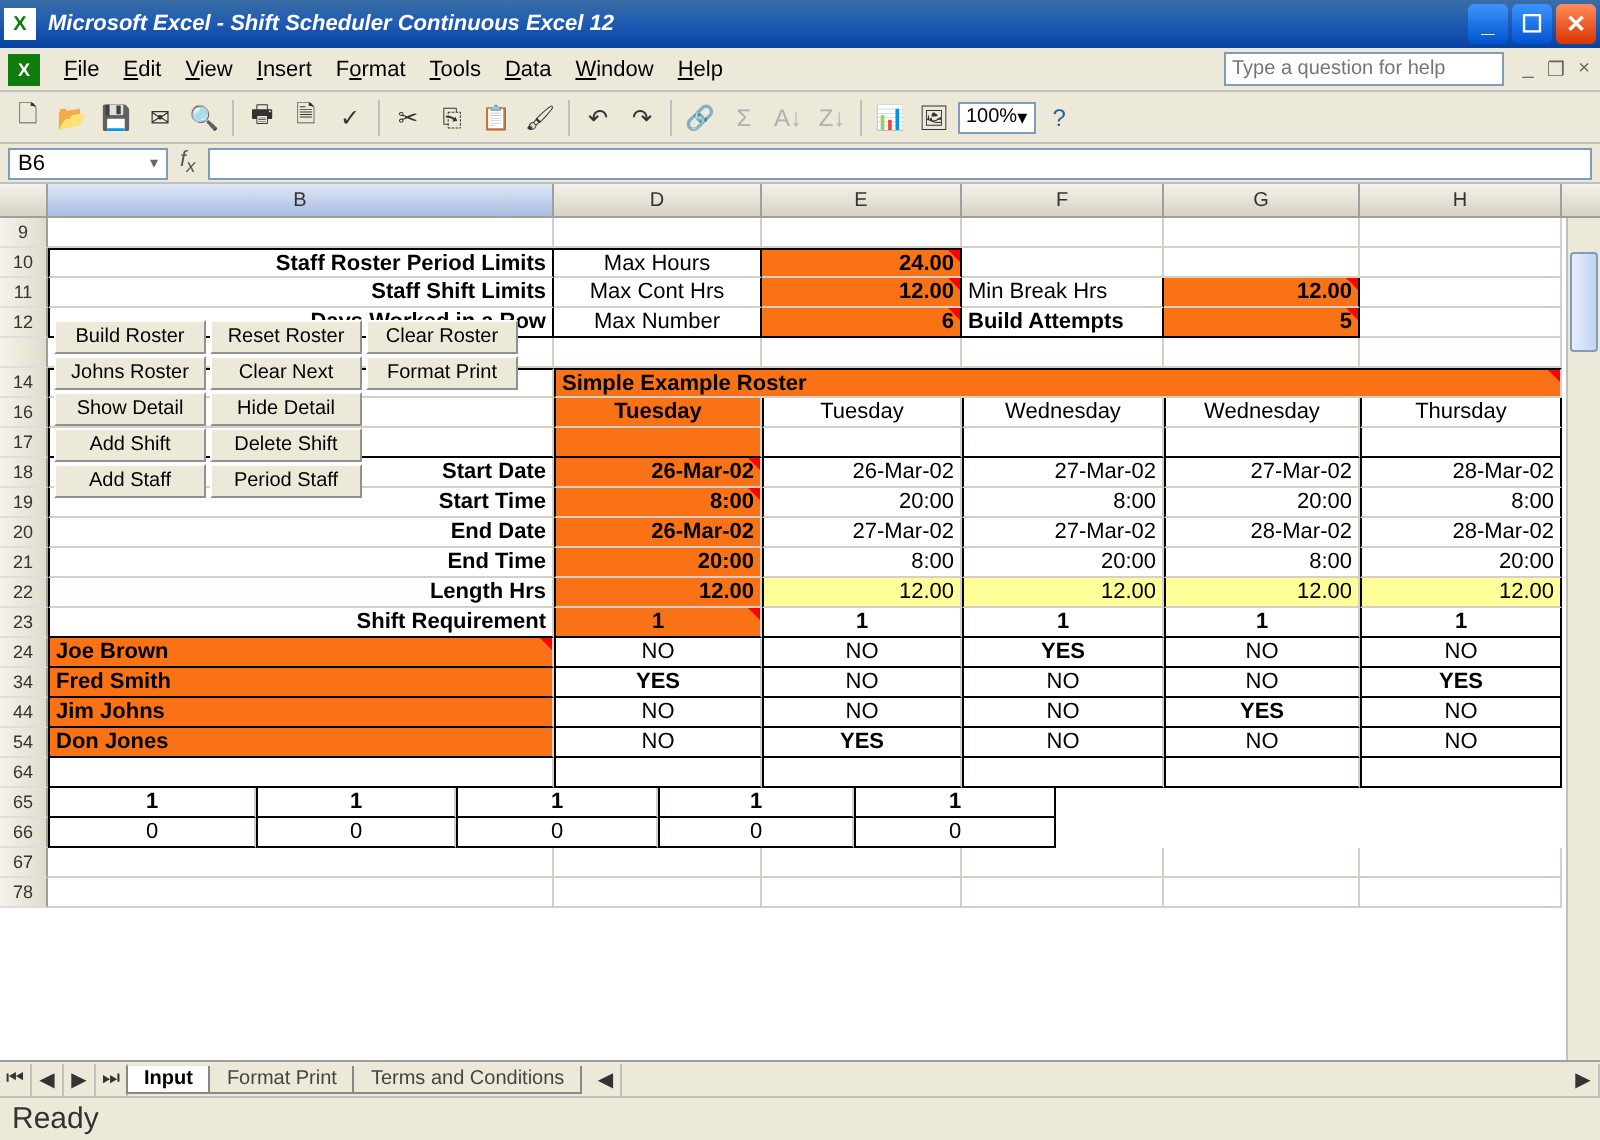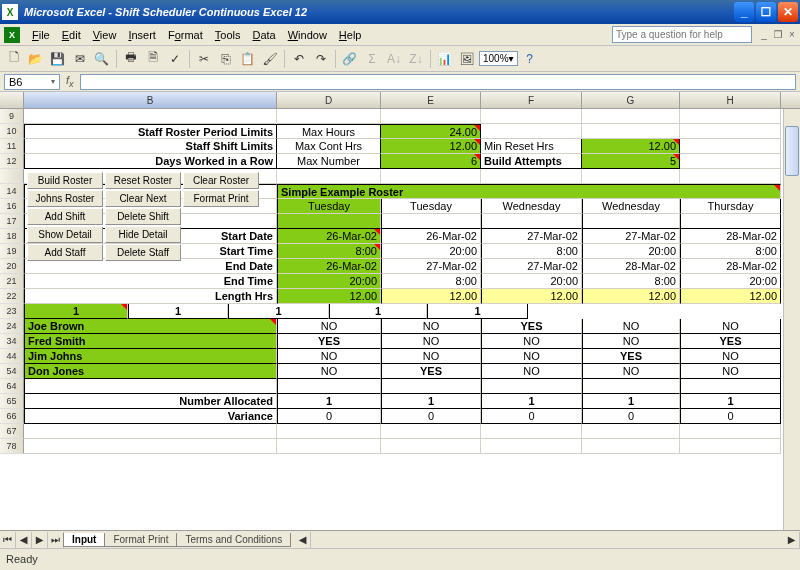--- a/index.html
+++ b/index.html
@@ -18,21 +18,21 @@
 .menubar .m u { text-decoration: underline; }
 .menubar .askbox { margin-left: auto; width: 140px; height: 17px; border: 1px solid #7f9db9; background: #fff; color: #b0b0b0; padding: 1px 3px; font-size: 10px; }
 .menubar .doc-btns { display: flex; margin-left: 6px; margin-right: 2px; gap: 2px; }
 .menubar .doc-btn { width: 12px; height: 12px; font-size: 10px; color: #666; display: flex; align-items: center; justify-content: center; }
 .toolbar { background: #ece9d8; height: 26px; display: flex; align-items: center; padding-left: 4px; gap: 2px; border-bottom: 1px solid #c0c0c0; }
 .tb { width: 20px; height: 20px; display: flex; align-items: center; justify-content: center; font-size: 12px; color: #333; }
 .tb.disabled { color: #b0b0b0; }
 .tsep { width: 1px; height: 18px; background: #c0c0c0; margin: 0 2px; }
 .zoom { border: 1px solid #7f9db9; background: #fff; padding: 1px 3px; font-size: 10px; display: flex; align-items: center; }
 .namebox-row { background: #ece9d8; height: 20px; display: flex; align-items: center; border-bottom: 1px solid #c0c0c0; }
-.namebox { width: 56px; border: 1px solid #7f9db9; background: #fff; padding: 1px 4px; margin-left: 4px; font-size: 11px; display: flex; align-items: center; }
+.namebox { width: 80px; border: 1px solid #7f9db9; background: #fff; padding: 1px 4px; margin-left: 4px; font-size: 11px; display: flex; align-items: center; }
 .namebox .dd { margin-left: auto; color: #666; font-size: 8px; }
 .fx { margin: 0 6px; font-style: italic; color: #555; }
 .fbar { flex: 1; border: 1px solid #7f9db9; background: #fff; height: 16px; margin-right: 4px; }
 .grid-wrap { position: relative; background: #fff; height: 456px; overflow: hidden; }
 .colhdr { display: flex; height: 17px; background: linear-gradient(#f5f3eb,#d6d2c2); border-bottom: 1px solid #9f9f9f; }
 .ch { border-right: 1px solid #9f9f9f; display: flex; align-items: center; justify-content: center; font-size: 10px; color: #333; }
 .ch.rowgut { width: 24px; background: linear-gradient(#f5f3eb,#d6d2c2); }
 .ch.B { width: 253px; background: linear-gradient(to bottom,#e0e8f8,#a8bde0); }
 .ch.D { width: 104px; }
 .ch.E { width: 100px; }
@@ -45,45 +45,45 @@
 .cell { border-right: 1px solid #d4d0c8; border-bottom: 1px solid #d4d0c8; display: flex; align-items: center; padding: 0 3px; font-size: 11px; overflow: hidden; white-space: nowrap; }
 .cB { width: 253px; }
 .cD { width: 104px; }
 .cE { width: 100px; }
 .cF { width: 101px; }
 .cG { width: 98px; }
 .cH { width: 101px; }
 .bold { font-weight: bold; }
 .ar { justify-content: flex-end; }
 .ac { justify-content: center; }
-.cyan { background: #84cc16; }
+.cyan { background: #f97316; font-weight: bold; }
 .yellow { background: #ffff99; }
 .green { background: #00e000; }
 .bt { border-top: 1px solid #000; }
 .bb { border-bottom: 1px solid #000; }
 .bl { border-left: 1px solid #000; }
 .br { border-right: 1px solid #000; }
 .redtri::after { content:''; position:absolute; top:0; right:0; border: 3px solid transparent; border-top-color:#f00; border-right-color:#f00; }
 .rel { position: relative; }
-.btngrid { position: absolute; left: 27px; top: 80px; width: 246px; }
+.btngrid { position: absolute; left: 27px; top: 68px; width: 246px; }
 .btnrow { display: flex; gap: 2px; margin-bottom: 1px; }
 .ebtn { background: #ece9d8; border: 1px solid #919191; border-top-color:#fff; border-left-color:#fff; font-size: 10px; padding: 2px 0; text-align: center; cursor: pointer; }
 .w3 { width: 76px; }
 .w2 { width: 76px; }
 .w2b { width: 76px; }
 .scroll-right { position: absolute; right: 0; top: 17px; width: 17px; height: 421px; background: #ece9d8; border-left: 1px solid #c0c0c0; }
 .scroll-thumb-v { background: linear-gradient(to right,#e8eefc,#c4d3f2); border:1px solid #7f9db9; height: 50px; margin: 17px 1px 0 1px; border-radius: 2px; }
 .sheet-row { position: absolute; left: 0; bottom: 0; right: 0; height: 18px; background: #ece9d8; border-top: 1px solid #9f9f9f; display: flex; align-items: center; font-size: 10px; }
 .navbtn { width: 16px; height: 16px; display: flex; align-items: center; justify-content: center; color: #333; border-right: 1px solid #c0c0c0; }
 .tab { background: #fff; border: 1px solid #888; border-top: none; padding: 1px 8px; margin-left: -1px; }
 .tab.active { font-weight: bold; background: #fff; }
 .tab.inactive { background: #ece9d8; color: #444; }
 .hscroll { flex: 1; height: 16px; background: #ece9d8; display: flex; align-items: center; margin-left: 4px; }
 .hscroll-track { flex: 1; height: 14px; background: #ece9d8; }
-.statusbar { height: 20px; background: #ece9d8; border-top: 1px solid #c0c0c0; display: flex; align-items: center; padding-left: 6px; font-size: 11px; color: #333; }
+.statusbar { height: 20px; background: #ece9d8; border-top: 1px solid #c0c0c0; display: flex; align-items: flex-end; padding-left: 6px; font-size: 15px; color: #333; }
 </style>
 </head>
 <body>
 
 <div class="titlebar">
   <span class="excel-icon">X</span>
   <span class="titlebar-text">Microsoft Excel - Shift Scheduler Continuous Excel 12</span>
   <div class="win-btns">
     <div class="win-btn win-min">_</div>
     <div class="win-btn win-max">☐</div>
@@ -180,21 +180,21 @@
       <div class="cell cF"></div>
         <div class="cell cG"></div>
         <div class="cell cH"></div>
     </div>
 
     <div class="gr">
         <div class="rhead">11</div>
       <div class="cell cB bold ar bl br">Staff Shift Limits</div>
       <div class="cell cD ac br">Max Cont Hrs</div>
       <div class="cell cE cyan ar br rel redtri">12.00</div>
-      <div class="cell cF br">Min Reset Hrs</div>
+      <div class="cell cF br">Min Break Hrs</div>
       <div class="cell cG cyan ar br rel redtri">12.00</div>
       <div class="cell cH"></div>
     </div>
 
     <div class="gr">
         <div class="rhead">12</div>
       <div class="cell cB bold ar bl br bb">Days Worked in a Row</div>
       <div class="cell cD ac br bb">Max Number</div>
       <div class="cell cE cyan ar br bb rel redtri">6</div>
       <div class="cell cF bold br bb">Build Attempts</div>
@@ -284,20 +284,21 @@
       <div class="cell cB bold ar bl">Length Hrs</div>
       <div class="cell cD cyan ar bl">12.00</div>
       <div class="cell cE yellow ar bl">12.00</div>
       <div class="cell cF yellow ar bl">12.00</div>
       <div class="cell cG yellow ar bl">12.00</div>
       <div class="cell cH yellow ar bl br">12.00</div>
     </div>
 
     <div class="gr">
         <div class="rhead">23</div>
+      <div class="cell cB bold ar bl bb">Shift Requirement</div>
       <div class="cell cD cyan bold ac bl bb rel redtri">1</div>
       <div class="cell cE bold ac bl bb">1</div>
       <div class="cell cF bold ac bl bb">1</div>
       <div class="cell cG bold ac bl bb">1</div>
       <div class="cell cH bold ac bl br bb">1</div>
     </div>
 
     <div class="gr">
         <div class="rhead">24</div>
       <div class="cell cB cyan bold bl bb rel redtri">Joe Brown</div>
@@ -343,31 +344,29 @@
       <div class="cell cB bl bb"></div>
         <div class="cell cD bl bb"></div>
         <div class="cell cE bl bb"></div>
         <div class="cell cF bl bb"></div>
         <div class="cell cG bl bb"></div>
         <div class="cell cH bl br bb"></div>
     </div>
 
     <div class="gr">
         <div class="rhead">65</div>
-      <div class="cell cB bold ar bl bb">Number Allocated</div>
       <div class="cell cD bold ac bl bb">1</div>
       <div class="cell cE bold ac bl bb">1</div>
       <div class="cell cF bold ac bl bb">1</div>
       <div class="cell cG bold ac bl bb">1</div>
       <div class="cell cH bold ac bl br bb">1</div>
     </div>
 
     <div class="gr">
         <div class="rhead">66</div>
-      <div class="cell cB bold ar bl bb">Variance</div>
       <div class="cell cD ac bl bb">0</div>
       <div class="cell cE ac bl bb">0</div>
       <div class="cell cF ac bl bb">0</div>
       <div class="cell cG ac bl bb">0</div>
       <div class="cell cH ac bl br bb">0</div>
     </div>
 
     <div class="gr">
         <div class="rhead">67</div>
       <div class="cell cB"></div>
@@ -395,30 +394,30 @@
       <div class="ebtn w3">Build Roster</div>
       <div class="ebtn w3">Reset Roster</div>
       <div class="ebtn w3">Clear Roster</div>
     </div>
     <div class="btnrow">
       <div class="ebtn w3">Johns Roster</div>
       <div class="ebtn w3">Clear Next</div>
       <div class="ebtn w3">Format Print</div>
     </div>
     <div class="btnrow">
+      <div class="ebtn w2">Show Detail</div>
+      <div class="ebtn w2b">Hide Detail</div>
+    </div>
+    <div class="btnrow">
       <div class="ebtn w2">Add Shift</div>
       <div class="ebtn w2b">Delete Shift</div>
     </div>
     <div class="btnrow">
-      <div class="ebtn w2">Show Detail</div>
-      <div class="ebtn w2b">Hide Detail</div>
-    </div>
-    <div class="btnrow">
       <div class="ebtn w2">Add Staff</div>
-      <div class="ebtn w2b">Delete Staff</div>
+      <div class="ebtn w2b">Period Staff</div>
     </div>
   </div>
 
   <div class="scroll-right">
     <div class="scroll-thumb-v"></div>
   </div>
 
   <div class="sheet-row">
     <div class="navbtn">⏮</div>
     <div class="navbtn">◀</div>

